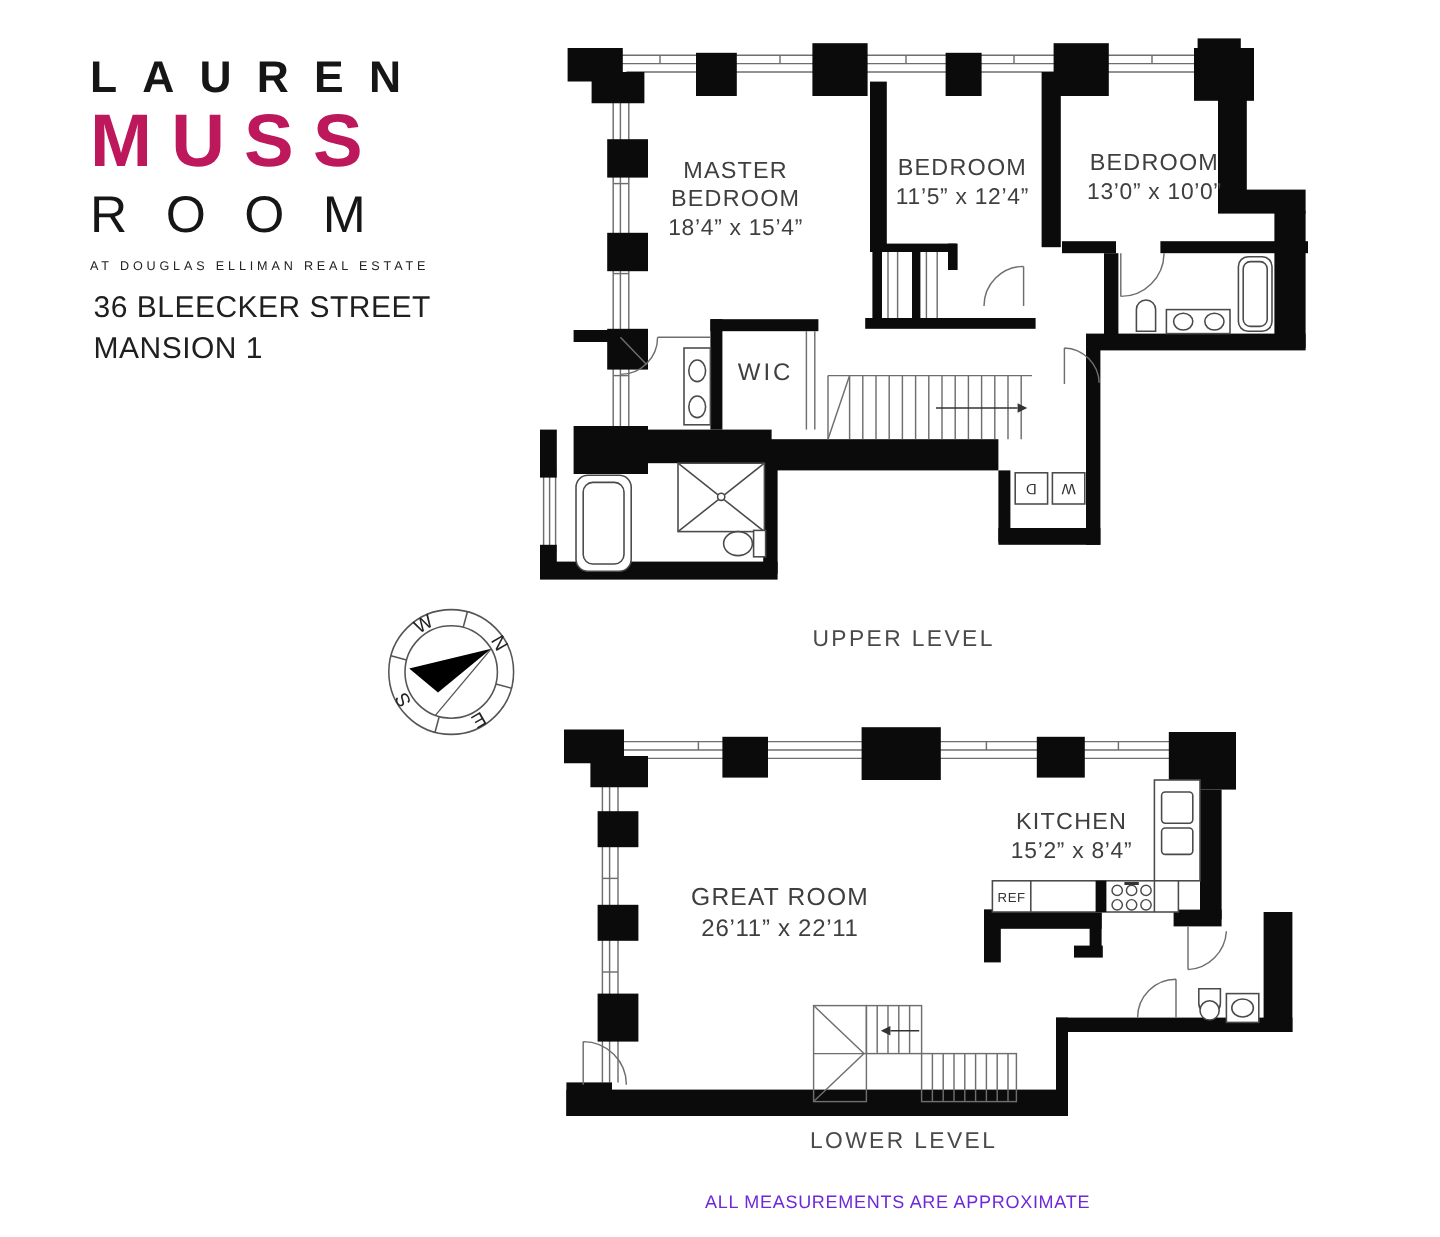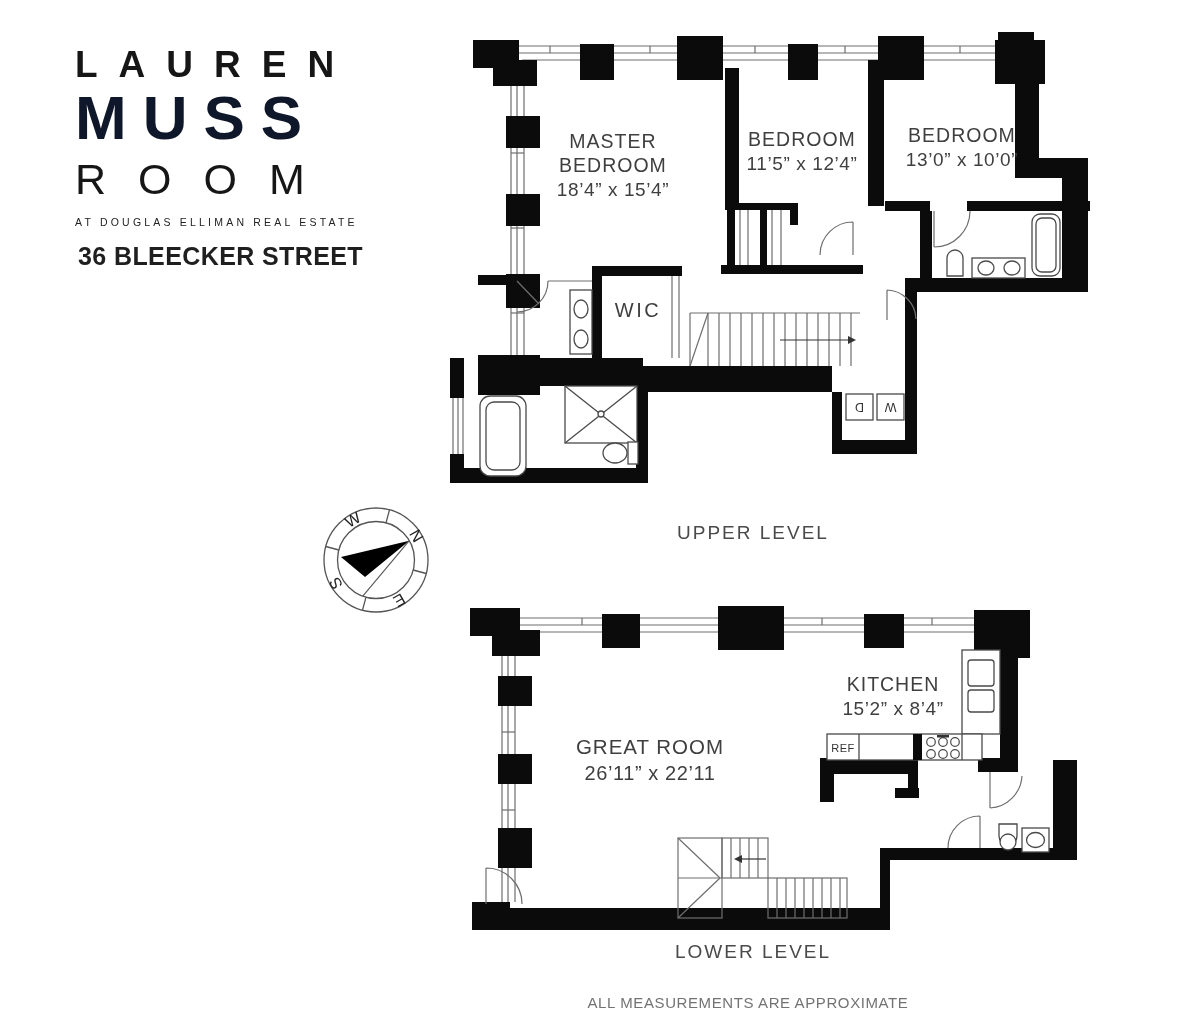--- a/index.html
+++ b/index.html
@@ -2,28 +2,28 @@
 <html><head>
 <meta charset="utf-8">
 <style>
   html,body{margin:0;padding:0;background:#fff;}
   .page{position:relative;width:1200px;height:1031px;background:#ffffff;overflow:hidden;
         font-family:"Liberation Sans",sans-serif;color:#1c1c1c;}
   .abs{position:absolute;}
   
   .brand{left:75px;top:46px;}
   .brand-line1{font-size:37px;font-weight:700;letter-spacing:21px;color:#161616;line-height:1.0;}
-  .brand-line2{font-size:62px;font-weight:700;letter-spacing:16px;color:#0f172a;line-height:1.0;margin-top:4px;}
+  .brand-line2{font-size:62px;font-weight:700;letter-spacing:16px;color:#be185d;line-height:1.0;margin-top:4px;}
   .brand-line3{font-size:43px;font-weight:400;letter-spacing:32px;color:#161616;line-height:1.0;margin-top:9px;}
   .brand-tagline{font-size:10.5px;font-weight:400;letter-spacing:3.2px;color:#222;margin-top:15px;}
   
-  .address{left:78px;top:240px;font-size:25px;font-weight:700;letter-spacing:0.4px;color:#1f1f1f;line-height:1.35;}
+  .address{left:78px;top:240px;font-size:25px;font-weight:400;letter-spacing:0.4px;color:#1f1f1f;line-height:1.35;}
   
   .level-title{width:650px;text-align:center;font-size:19px;letter-spacing:2px;color:#4a4a4a;font-weight:400;}
-  .disclaimer{width:700px;text-align:center;font-size:15px;letter-spacing:0.6px;color:#737373;font-weight:400;}
+  .disclaimer{width:700px;text-align:center;font-size:15px;letter-spacing:0.6px;color:#6d28d9;font-weight:400;}
   svg{position:absolute;overflow:visible;}
   svg text{font-family:"Liberation Sans",sans-serif;}
   .roomname{font-size:19.5px;fill:#3f3f3f;letter-spacing:1px;}
   .roomdims{font-size:19px;fill:#3f3f3f;letter-spacing:0.6px;}
   .wicname{font-size:20px;fill:#3f3f3f;letter-spacing:2.5px;}
   .wdletter{font-size:12.5px;fill:#333;}
   .refname{font-size:11px;fill:#333;letter-spacing:0.5px;}
   .compassletter{font-size:16px;fill:#222;}
 </style>
 </head>
@@ -33,20 +33,21 @@
 
   <div class="abs brand">
     <div class="brand-line1">LAUREN</div>
     <div class="brand-line2">MUSS</div>
     <div class="brand-line3">ROOM</div>
     <div class="brand-tagline">AT DOUGLAS ELLIMAN REAL ESTATE</div>
   </div>
 
   <div class="abs address">
     <div>36 BLEECKER STREET</div>
+    <div>MANSION 1</div>
   </div>
 
   <svg viewBox="0 0 650 460" style="left:450px;top:28px;width:650px;height:460px;">
 
     <g stroke="#6e6e6e" stroke-width="1.2" fill="none">
       <line x1="45" y1="18" x2="595" y2="18"></line>
         <line x1="45" y1="25" x2="595" y2="25"></line>
         <line x1="72" y1="32" x2="595" y2="32"></line>
       <line x1="100" y1="18" x2="100" y2="25"></line>
         <line x1="150" y1="18" x2="150" y2="25"></line>

